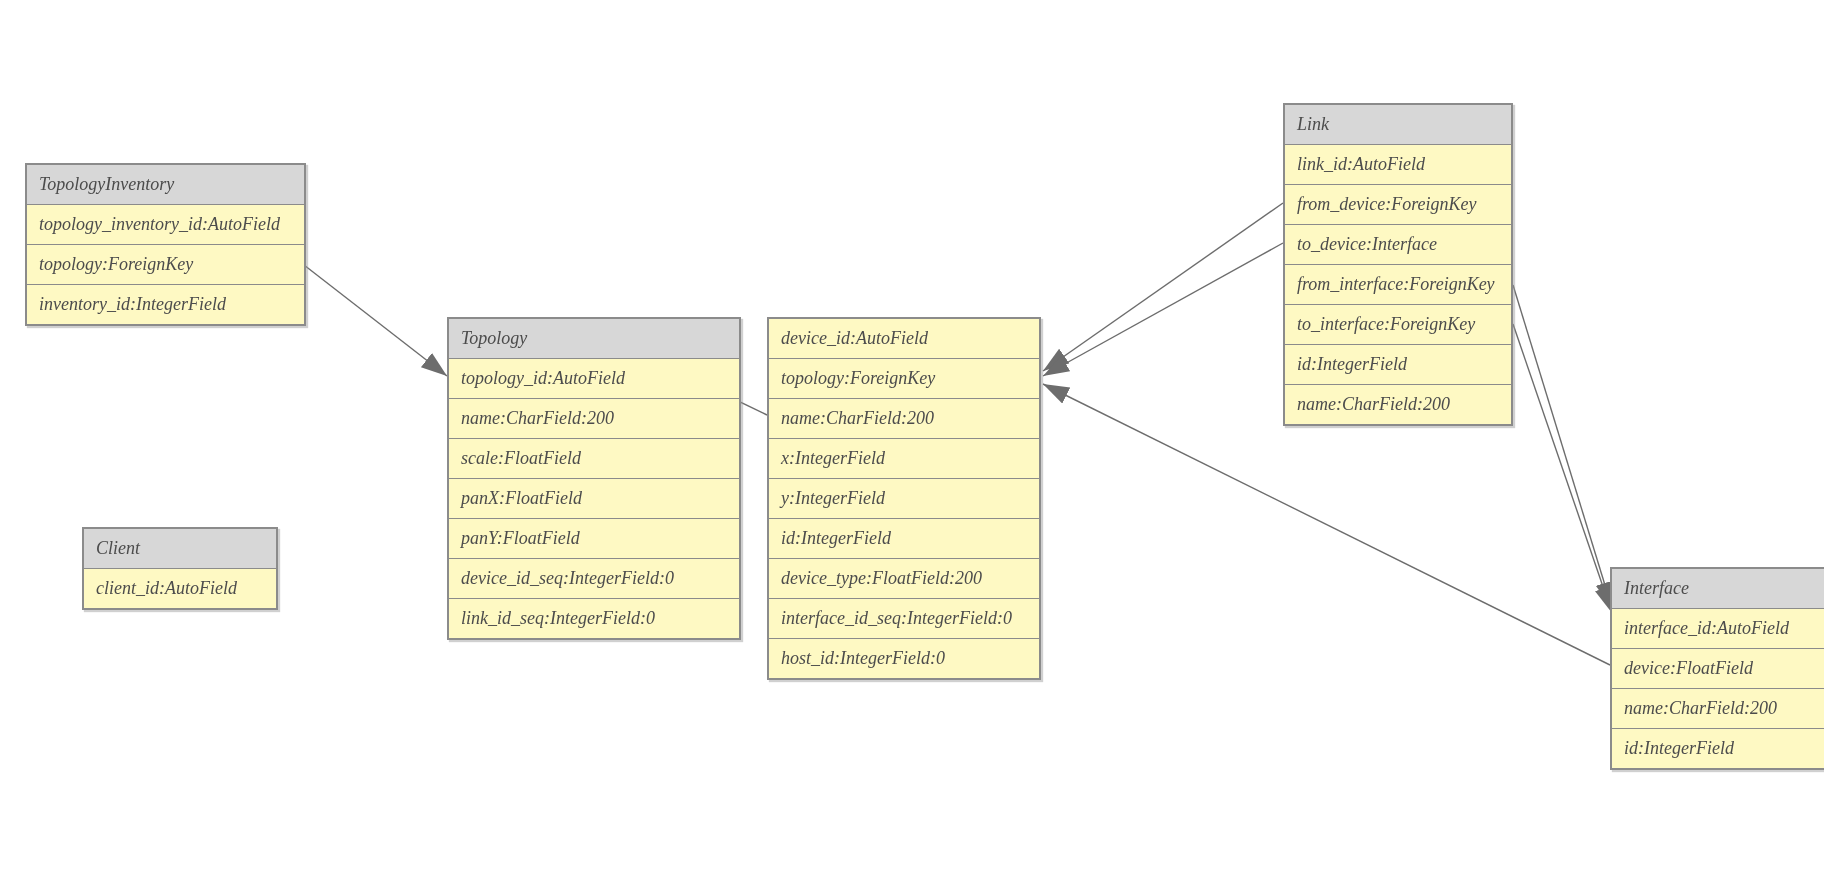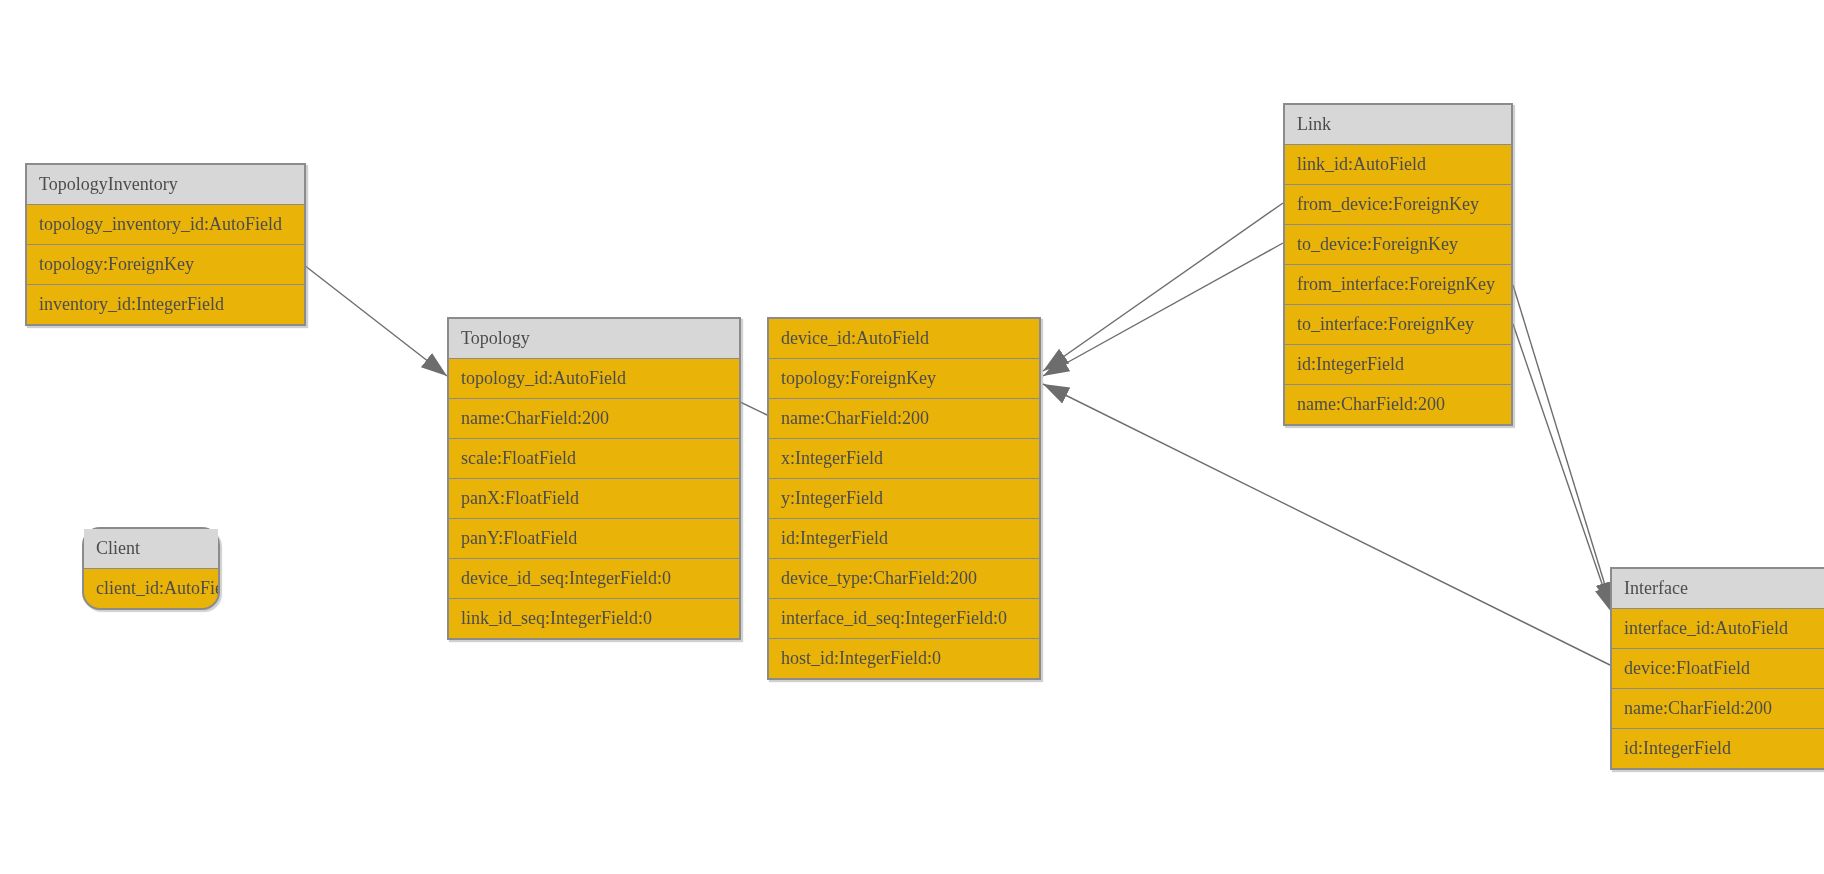--- a/index.html
+++ b/index.html
@@ -25,23 +25,24 @@
     left: 0; top: 0;
   }
   .rel-line {
     stroke: var(--line-color, #6d6d6d);
     stroke-width: 1.4;
     fill: none;
   }
   .entity {
     position: absolute;
     box-sizing: border-box;
-    background: #eab308;
+    background: #fef9c3;
     border: 2px solid var(--border-color, #8b8b8b);
     box-shadow: 2px 2px 1px rgba(150,150,150,0.45);
+    font-style: italic;
   }
   .entity-header {
     background: var(--header-fill, #d7d7d7);
     border-bottom: 1px solid var(--border-color, #8b8b8b);
   }
   .entity-header, .entity-row {
     height: 39px;
     line-height: 39px;
     padding: 0 12px;
     font-size: 18px;
@@ -89,42 +90,42 @@
     <div class="entity-header">Topology</div>
     <div class="entity-row">topology_id:AutoField</div>
     <div class="entity-row">name:CharField:200</div>
     <div class="entity-row">scale:FloatField</div>
     <div class="entity-row">panX:FloatField</div>
     <div class="entity-row">panY:FloatField</div>
     <div class="entity-row">device_id_seq:IntegerField:0</div>
     <div class="entity-row">link_id_seq:IntegerField:0</div>
   </div>
 
-  <div class="entity" style="left:82px; top:527px; width:138px;border-radius:18px;">
+  <div class="entity" style="left:82px; top:527px; width:196px;">
     <div class="entity-header">Client</div>
     <div class="entity-row">client_id:AutoField</div>
   </div>
 
   <div class="entity" style="left:767px; top:317px; width:274px;">
     <div class="entity-row">device_id:AutoField</div>
     <div class="entity-row">topology:ForeignKey</div>
     <div class="entity-row">name:CharField:200</div>
     <div class="entity-row">x:IntegerField</div>
     <div class="entity-row">y:IntegerField</div>
     <div class="entity-row">id:IntegerField</div>
-    <div class="entity-row">device_type:CharField:200</div>
+    <div class="entity-row">device_type:FloatField:200</div>
     <div class="entity-row">interface_id_seq:IntegerField:0</div>
     <div class="entity-row">host_id:IntegerField:0</div>
   </div>
 
   <div class="entity" style="left:1283px; top:103px; width:230px;">
     <div class="entity-header">Link</div>
     <div class="entity-row">link_id:AutoField</div>
     <div class="entity-row">from_device:ForeignKey</div>
-    <div class="entity-row">to_device:ForeignKey</div>
+    <div class="entity-row">to_device:Interface</div>
     <div class="entity-row">from_interface:ForeignKey</div>
     <div class="entity-row">to_interface:ForeignKey</div>
     <div class="entity-row">id:IntegerField</div>
     <div class="entity-row">name:CharField:200</div>
   </div>
 
   <div class="entity" style="left:1610px; top:567px; width:225px;">
     <div class="entity-header">Interface</div>
     <div class="entity-row">interface_id:AutoField</div>
     <div class="entity-row">device:FloatField</div>

